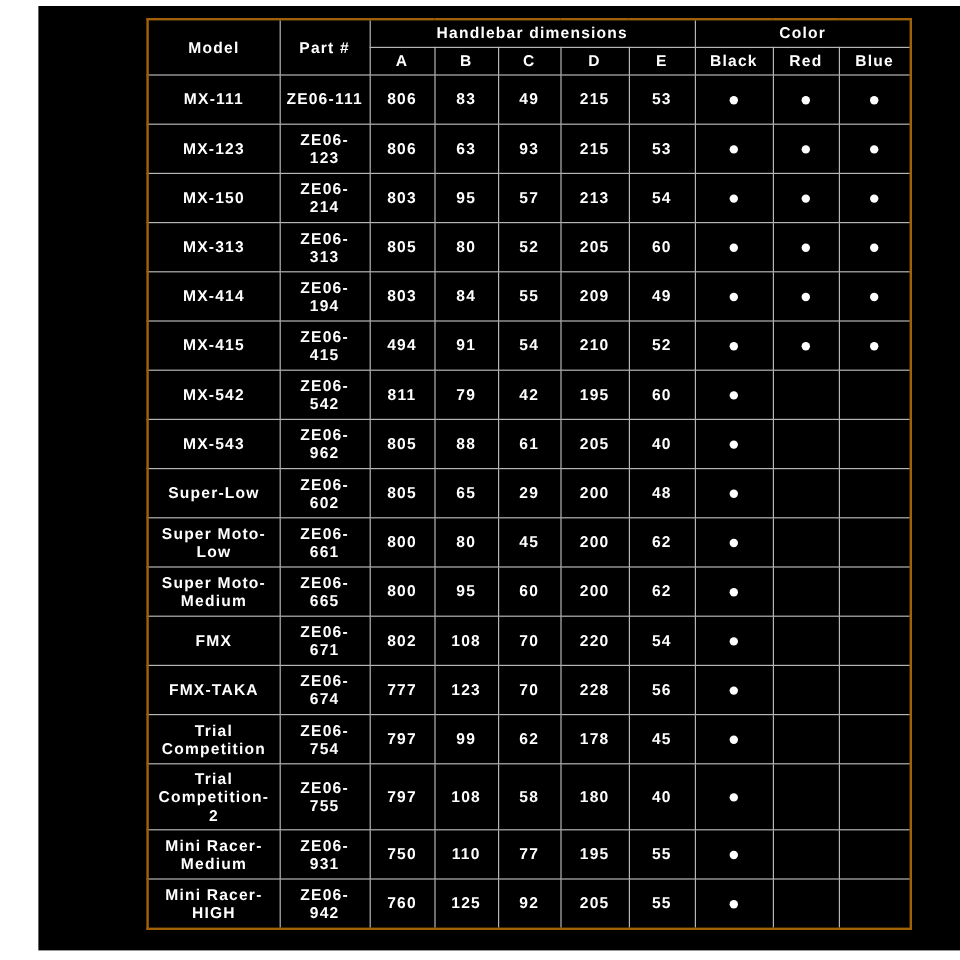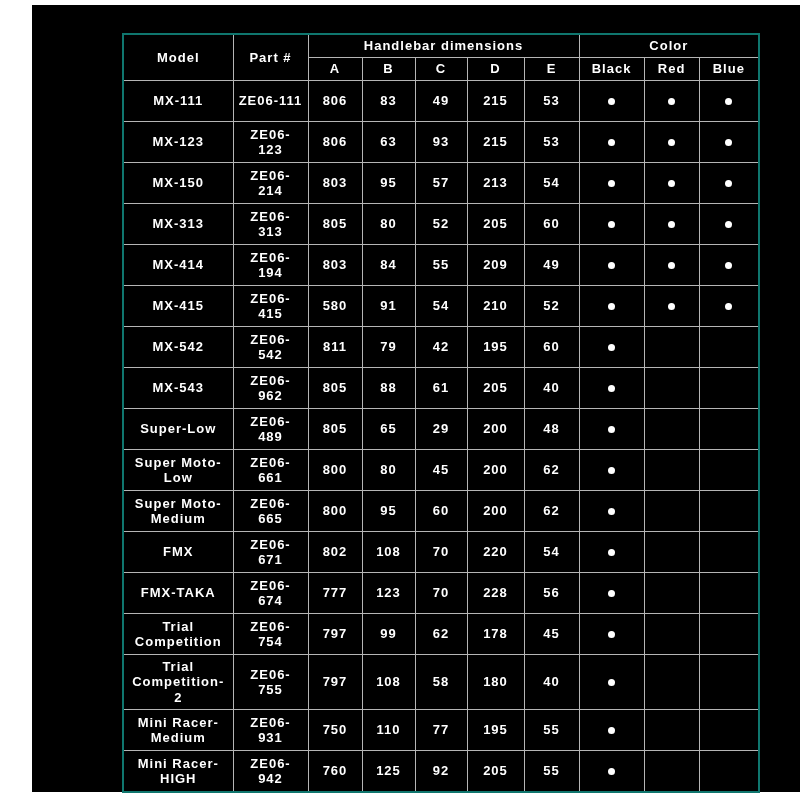--- a/index.html
+++ b/index.html
@@ -26,22 +26,21 @@
     background: #000000;
   }
   table.spec {
     position: absolute;
     left: 90px;
     top: 10px;
     width: 636px;
     border-collapse: collapse;
     table-layout: fixed;
     background: #000000;
-    border: 2px solid #0f766e;
-    margin-top: 18px;
+    border: 2px solid #a16207;
   }
   table.spec th,
   table.spec td {
     border: 1px solid #b5b5b5;
     color: #ffffff;
     font-size: 13px;
     font-weight: bold;
     letter-spacing: 1px;
     text-align: center;
     vertical-align: middle;
@@ -158,21 +157,21 @@
             <td>55</td>
             <td>209</td>
             <td>49</td>
             <td><span class="dot"></span></td>
             <td><span class="dot"></span></td>
             <td><span class="dot"></span></td>
           </tr>
           <tr>
             <td>MX-415</td>
             <td>ZE06-415</td>
-            <td>580</td>
+            <td>494</td>
             <td>91</td>
             <td>54</td>
             <td>210</td>
             <td>52</td>
             <td><span class="dot"></span></td>
             <td><span class="dot"></span></td>
             <td><span class="dot"></span></td>
           </tr>
           <tr>
             <td>MX-542</td>
@@ -193,21 +192,21 @@
             <td>88</td>
             <td>61</td>
             <td>205</td>
             <td>40</td>
             <td><span class="dot"></span></td>
             <td></td>
             <td></td>
           </tr>
           <tr>
             <td>Super-Low</td>
-            <td>ZE06-489</td>
+            <td>ZE06-602</td>
             <td>805</td>
             <td>65</td>
             <td>29</td>
             <td>200</td>
             <td>48</td>
             <td><span class="dot"></span></td>
             <td></td>
             <td></td>
           </tr>
           <tr>

